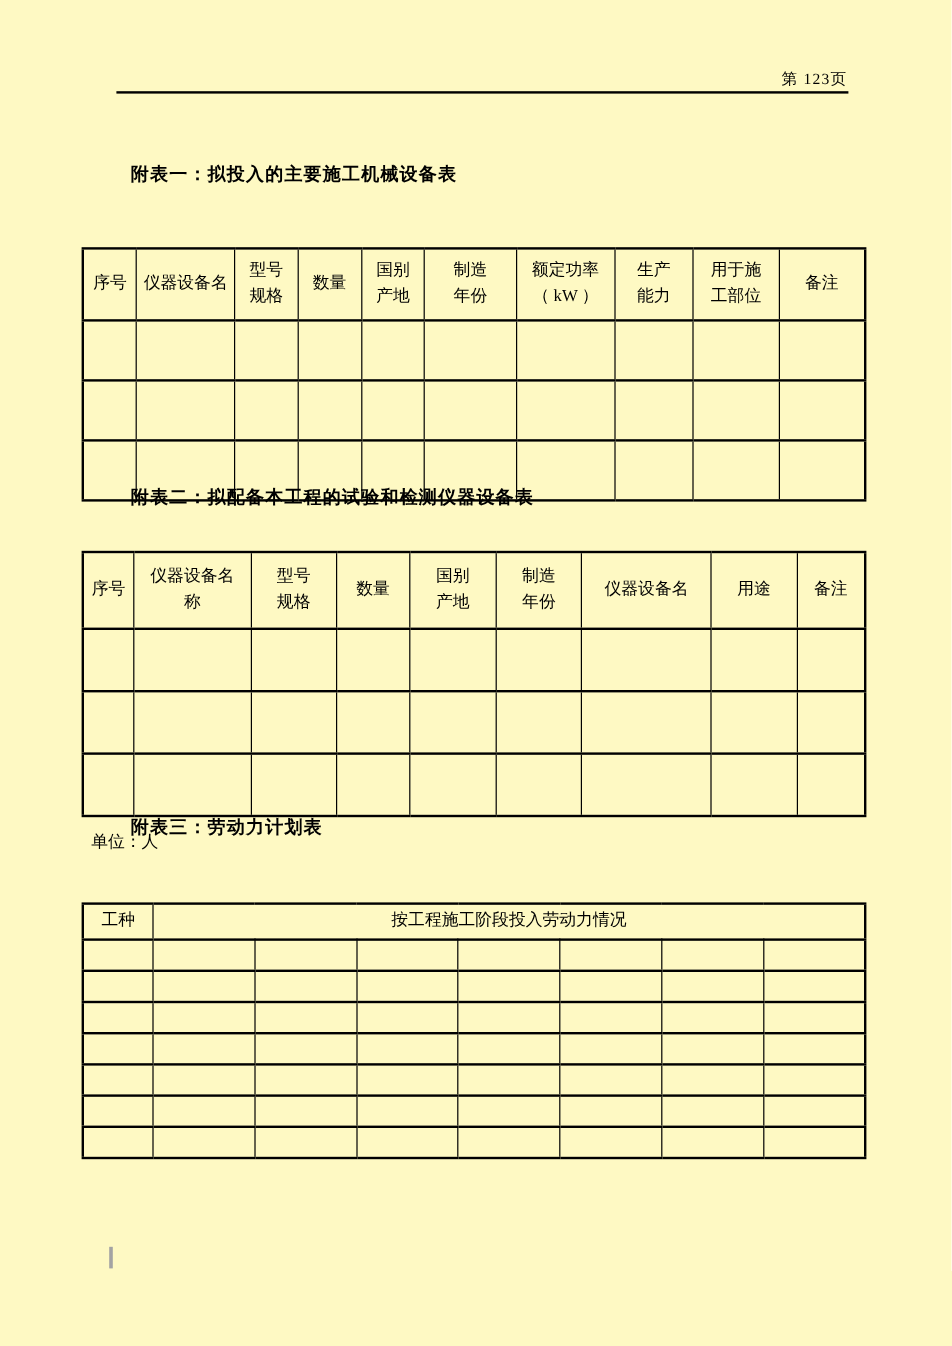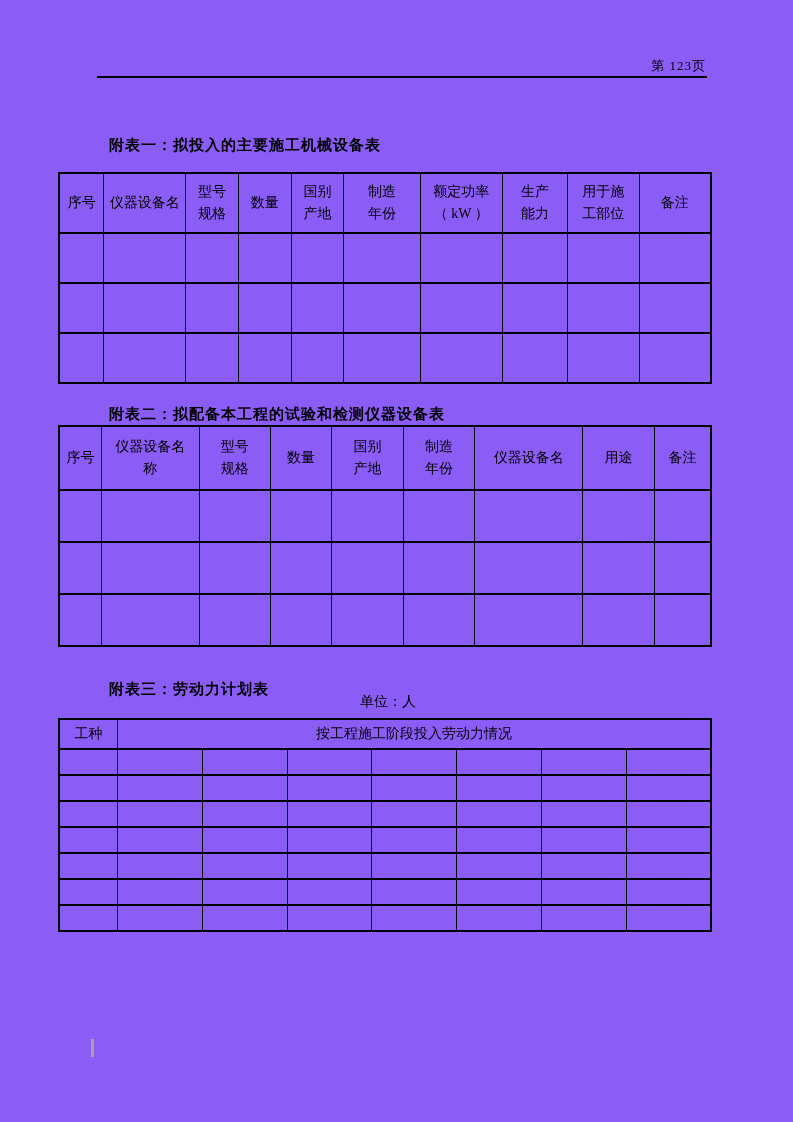--- a/index.html
+++ b/index.html
@@ -1,19 +1,19 @@
 <!DOCTYPE html>
 <html><head>
 <meta charset="utf-8">
 <style>
   html,body{margin:0;padding:0;background:#ffffff;}
   .page{
     position:relative;
     width:793px;height:1122px;
-    background:#8b5cf6;
+    background:#fef9c3;
     font-family:"Liberation Serif","DejaVu Serif",serif;
     color:#000;
     overflow:hidden;
   }
   
   .page-number{
     position:absolute;top:57px;right:87px;
     font-size:13px;letter-spacing:1px;
   }
   .header-rule{
@@ -24,28 +24,29 @@
   .sec-title{
     position:absolute;left:95px;
     font-size:15px;font-weight:bold;letter-spacing:1px;
     margin:14px;
   }
   .t1-title{top:122px;}
   .t2-title{top:391px;}
   .t3-title{top:666px;}
   .unit-label{
     position:absolute;top:693px;left:76px;width:624px;
-    text-align:center;font-size:14px;
+    text-align:left;font-size:14px;
   }
   
   table{
-    position:absolute;left:58px;
+    position:absolute;left:68px;
     width:654px;
     border-collapse:collapse;table-layout:fixed;
     font-size:14px;
+    margin-top:34px;
   }
   th,td{
     border-left:1px solid #000;border-right:1px solid #000;
     border-top:2px solid #000;border-bottom:2px solid #000;
     padding:0 2px;
     text-align:center;vertical-align:middle;
     font-weight:normal;
     white-space:pre-line;
     line-height:1.55;
   }

